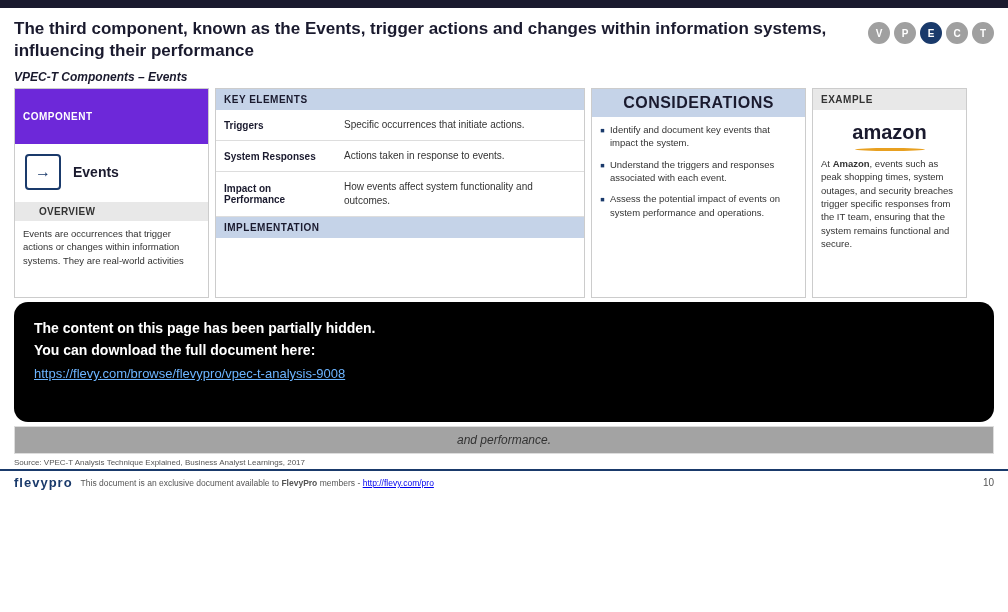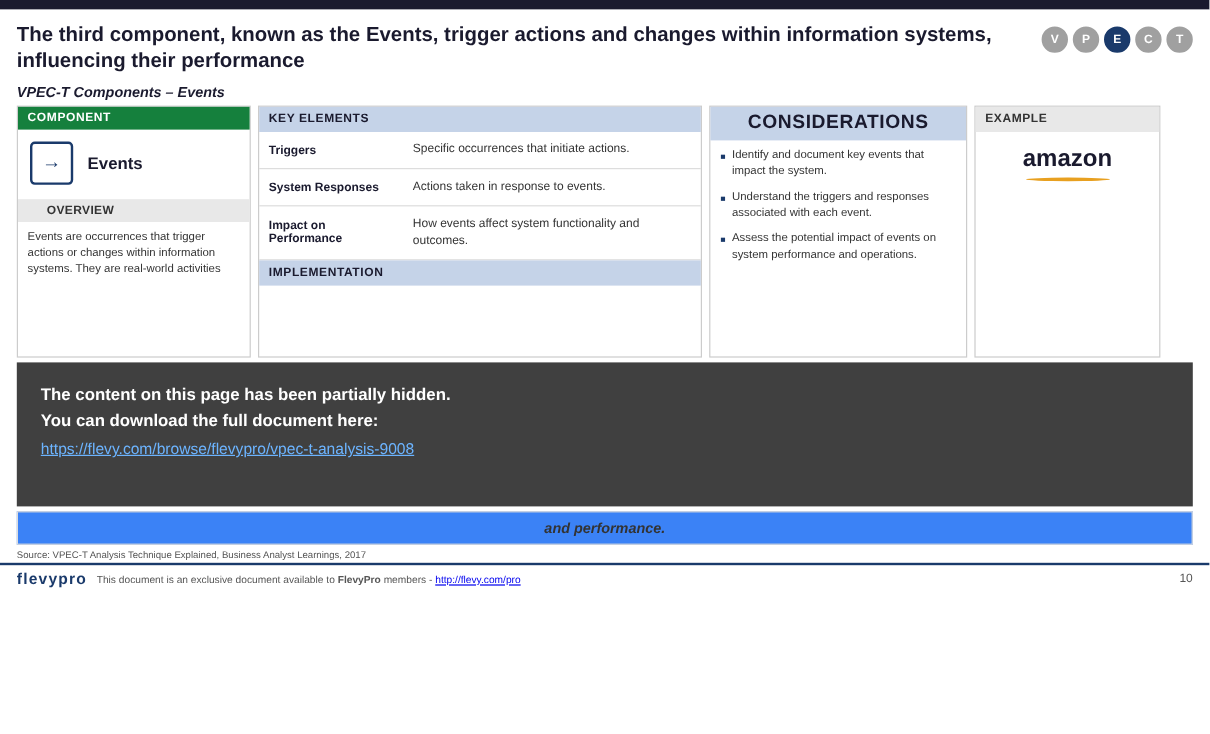--- a/index.html
+++ b/index.html
@@ -74,25 +74,25 @@
     }
 
     
     .left-col {
       width: 195px;
       min-width: 195px;
       border: 1px solid #ccc;
       margin-right: 6px;
     }
     .component-header {
-      background: #15803d;
+      background: #6d28d9;
       color: #fff;
       font-size: 10px;
       font-weight: bold;
-      padding: 4px 8px;
+      padding: 22px 8px;
       letter-spacing: 0.5px;
     }
     .component-body {
       display: flex;
       align-items: center;
       padding: 10px;
       gap: 12px;
     }
     .arrow-box {
       width: 36px;
@@ -238,24 +238,25 @@
     .amazon-underline {
       width: 70px;
       height: 3px;
       background: #e8a020;
       border-radius: 50%;
       margin: 0 auto 6px auto;
     }
 
     
     .overlay-area {
-      background: #404040;
+      background: #000000;
       margin: 4px 14px;
       padding: 18px 20px;
       min-height: 120px;
+      border-radius: 14px;
     }
     .overlay-text1 {
       font-size: 14px;
       font-weight: bold;
       color: #fff;
       margin-bottom: 6px;
     }
     .overlay-text2 {
       font-size: 14px;
       font-weight: bold;
@@ -263,29 +264,28 @@
       margin-bottom: 8px;
     }
     .overlay-link {
       font-size: 13px;
       color: #6cb4ff;
       text-decoration: underline;
     }
 
     
     .bottom-italic-bar {
-      background: #3b82f6;
+      background: #a3a3a3;
       border: 1px solid #ddd;
       margin: 4px 14px 2px 14px;
       padding: 6px 10px;
       text-align: center;
       font-style: italic;
       font-size: 12px;
       color: #333;
-      font-weight: bold;
     }
 
     
     .source-line {
       font-size: 8px;
       color: #555;
       padding: 2px 14px;
     }
 
     
@@ -380,20 +380,21 @@
         <span>Assess the potential impact of events on system performance and operations.</span>
       </div>
     </div>
   </div>
 
   <div class="example-col">
     <div class="example-header">EXAMPLE</div>
     <div class="example-body">
       <div class="amazon-logo">amazon</div>
       <div class="amazon-underline"></div>
+      <div>At <strong>Amazon</strong>, events such as peak shopping times, system outages, and security breaches trigger specific responses from the IT team, ensuring that the system remains functional and secure.</div>
     </div>
   </div>
 
 </div>
 
 <div class="overlay-area">
   <div class="overlay-text1">The content on this page has been partially hidden.</div>
   <div class="overlay-text2">You can download the full document here:</div>
   <a class="overlay-link" href="#">https://flevy.com/browse/flevypro/vpec-t-analysis-9008</a>
 </div>

